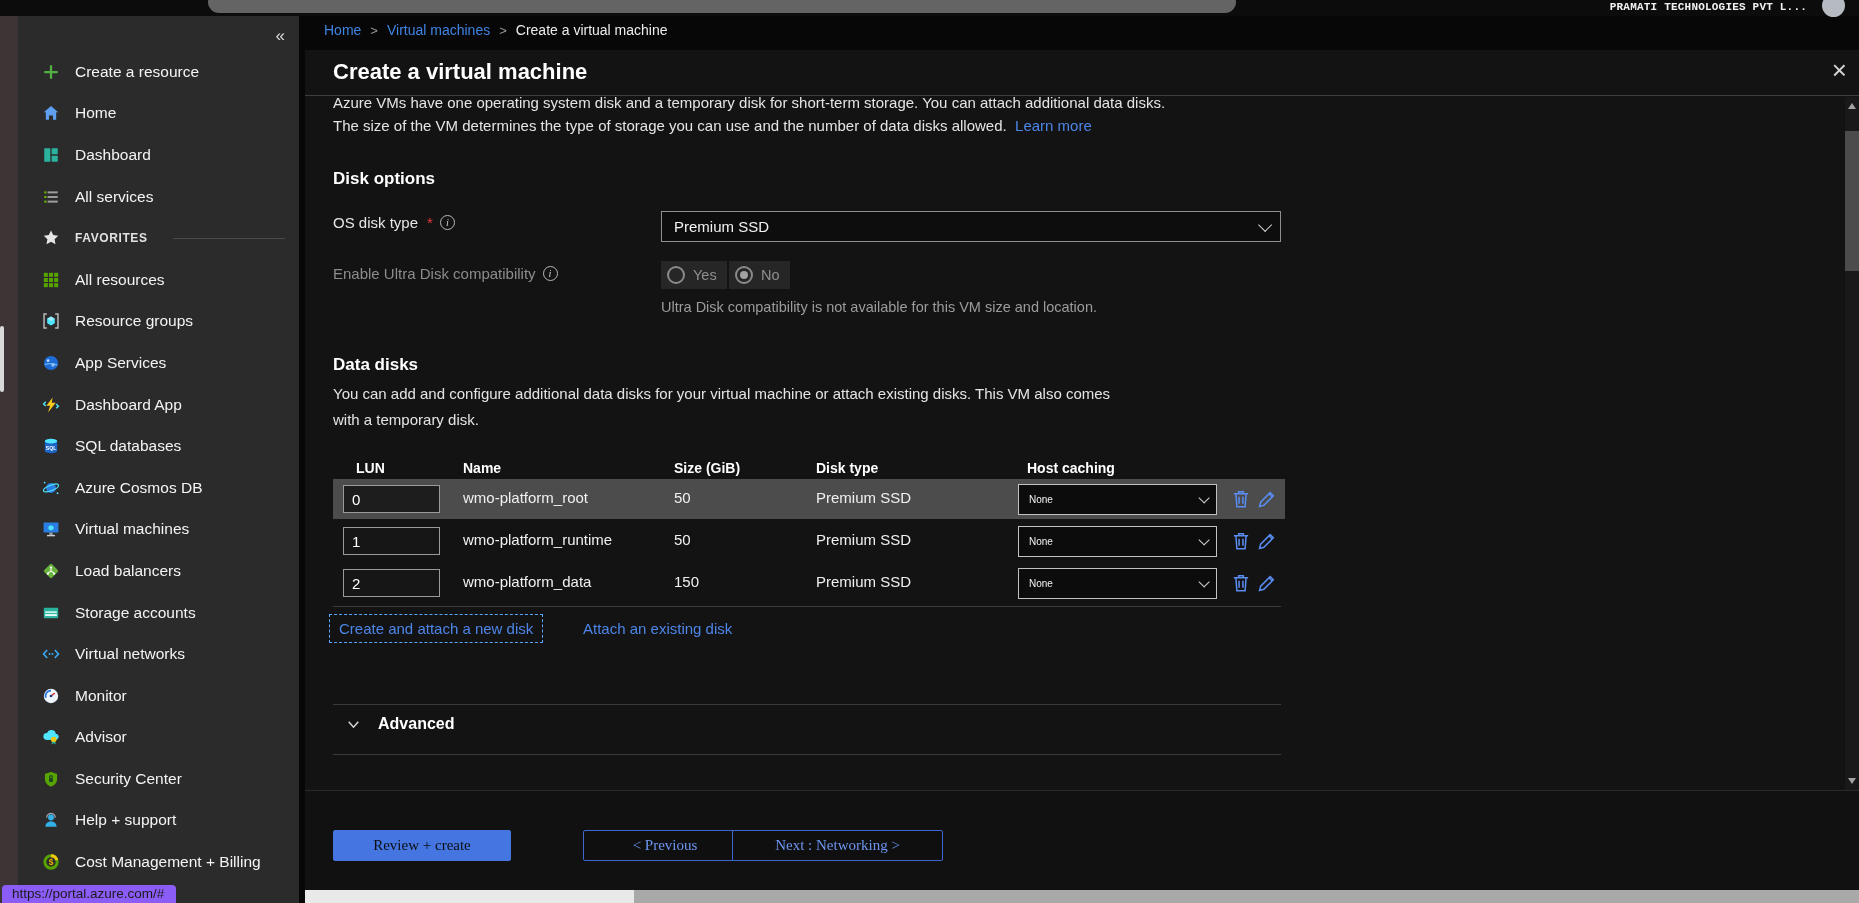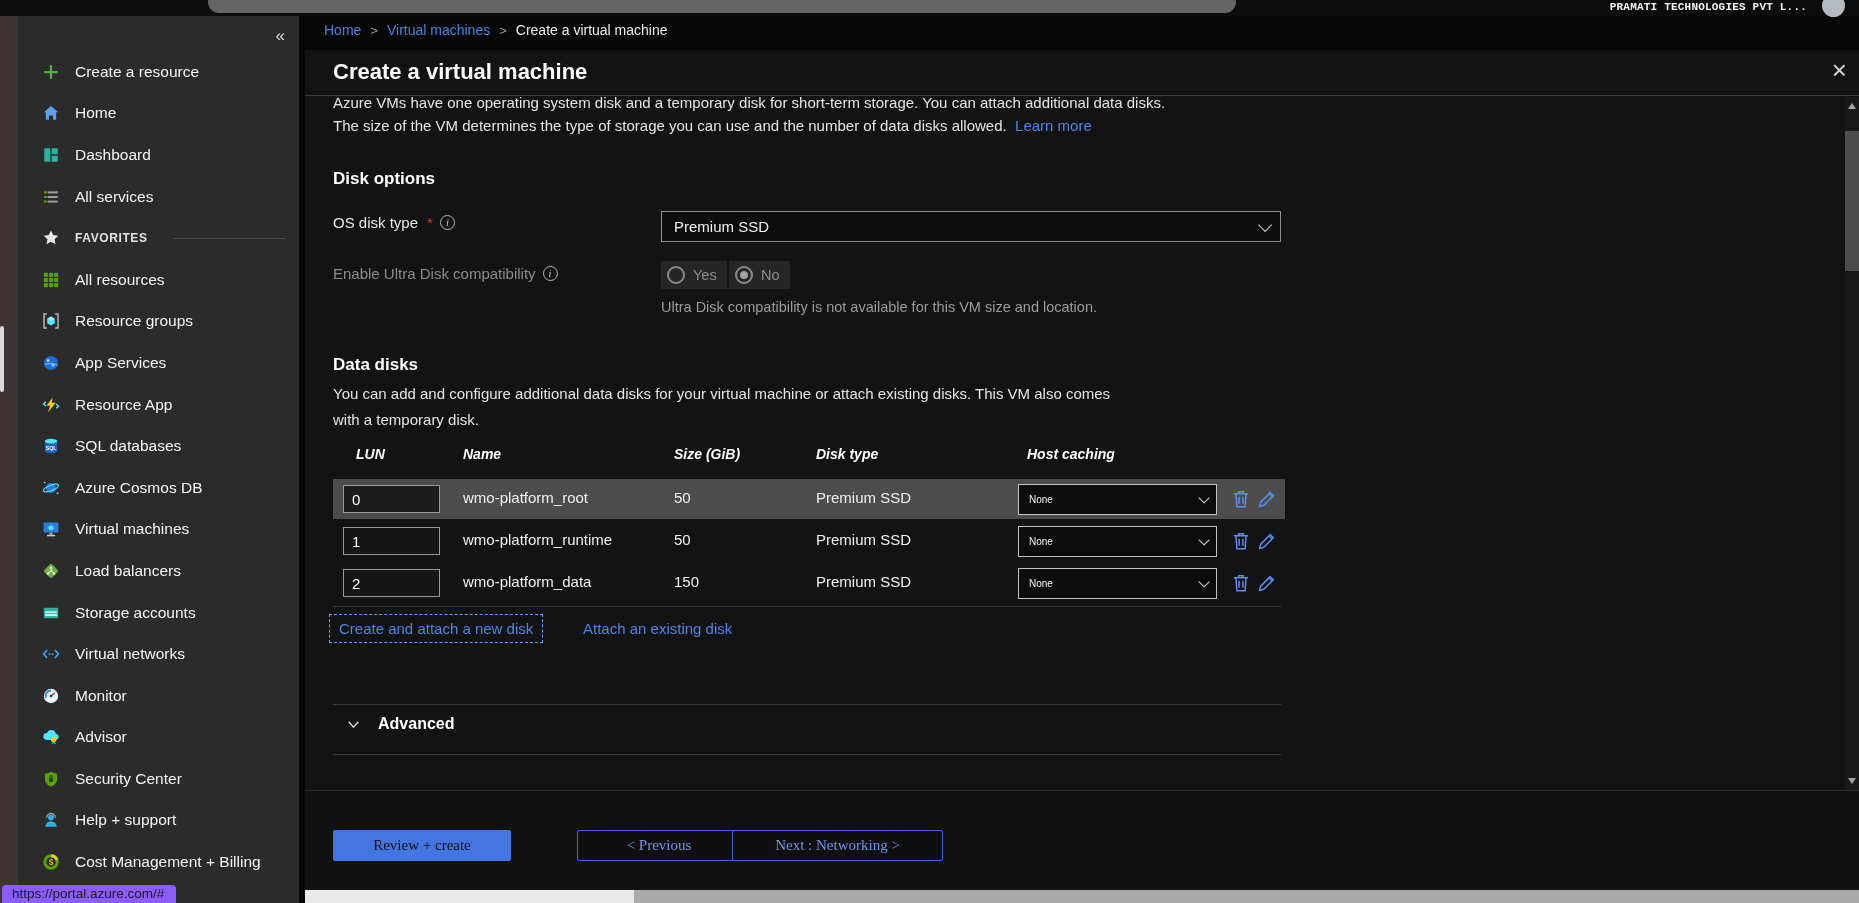--- a/index.html
+++ b/index.html
@@ -53,21 +53,21 @@
   .chev { width:10px; height:10px; border-right:1.6px solid #d2d2d2; border-bottom:1.6px solid #d2d2d2;
           transform:rotate(45deg) translateY(-3px); }
   .chip { position:absolute; height:28px; background:#262626; display:flex; align-items:center; gap:8px;
           padding:0 10px 0 6px; font-size:14.5px; color:#8f8f8f; }
   .radio { width:18px; height:18px; border:2px solid #8a8a8a; border-radius:50%; position:relative; background:transparent; }
   .radio.checked::after { content:""; position:absolute; left:3px; top:3px; width:8px; height:8px; background:#a2a2a2; border-radius:50%; }
   .note { position:absolute; left:356px; font-size:14.5px; color:#9c9c9c; }
   .para { position:absolute; left:28px; font-size:15px; line-height:26px; color:#e4e4e4; width:790px; }
   
   .thead { position:absolute; left:28px; top:349px; width:952px; height:20px; font-size:14px; font-weight:700; color:#fff; }
-  .thead span { position:absolute; top:0;font-style:italic; }
+  .thead span { position:absolute; top:14px; }
   .tr { position:absolute; left:28px; width:952px; height:40px; }
   .tr.hl { background:#4c4c4c; }
   .tr .cell { position:absolute; top:10px; font-size:15px; color:#f0f0f0; }
   .lun-input { position:absolute; left:10px; top:6px; width:97px; height:28px; background:#161616;
                border:1px solid #9a9a9a; color:#fff; font-size:15px; padding:0 8px; font-family:"Liberation Sans",sans-serif; }
   .tr.hl .lun-input { background:#1d1d1d; }
   .mini-select { position:absolute; left:685px; top:5px; width:199px; height:31px; background:#0c0c0c;
                  border:1px solid #c2c2c2; display:flex; align-items:center; padding:0 10px; font-size:10px; color:#f2f2f2; cursor:pointer; }
   .mini-select .chev { margin-left:auto; width:8px; height:8px; }
   .row-ic { position:absolute; top:9px; width:22px; height:22px; cursor:pointer; }
@@ -75,21 +75,21 @@
   .disk-link { position:absolute; font-size:15px; color:#4d86e8; cursor:pointer; }
   .focus-box { border:1px dashed #58a6ff; padding:5px 9px; }
   .advanced { position:absolute; left:40px; top:618px; display:flex; align-items:flex-end; gap:16px; cursor:pointer; }
   .advanced .adv-label { font-size:16px; font-weight:700; color:#fff; }
   
   .panel-footer { position:absolute; left:0; right:0; bottom:0; height:113px; background:#111; border-top:1px solid #2a2a2a; }
   .btn { position:absolute; top:39px; height:31px; font-size:15px; display:flex; align-items:center; justify-content:center;
          cursor:pointer; border-radius:2px; font-family:Liberation Serif, serif; }
   .btn-primary { left:28px; width:178px; background:#4575e0; color:#0c1014; border:1px solid #4575e0; }
   .btn-outline { background:#0f0f0f; color:#6d95f0; border:1px solid #3d66cf; }
-  .btn-prev { left:272px; width:164px; }
+  .btn-prev { left:278px; width:164px; }
   .btn-next { left:427px; width:211px; }
   
   .vscroll { position:absolute; right:0; top:47px; width:14px; bottom:113px; background:#191919; }
   .vs-arrow { position:absolute; left:3px; width:0; height:0; border-left:4.5px solid transparent; border-right:4.5px solid transparent; }
   .vs-up { top:6px; border-bottom:6px solid #a2a2a2; }
   .vs-down { bottom:6px; border-top:6px solid #a2a2a2; }
   .vs-thumb { position:absolute; left:0; top:34px; width:14px; height:140px; background:#4c4c4c; }
   .hscroll { position:absolute; left:305px; right:0; bottom:0; height:13px; background:#e9e9e9; z-index:20; }
   .hs-thumb { position:absolute; left:329px; right:0; top:0; bottom:0; background:#a9a9a9; }
 </style>
@@ -203,21 +203,21 @@
         <span>App Services</span>
       </div>
       <div class="side-item">
         <span class="ic">
             <svg width="18" height="18" viewBox="0 0 16 16">
               <path d="M3.4 5.2 1.4 7l2 1.8" stroke="#50e6ff" stroke-width="1.2" fill="none"></path>
               <path d="M12.6 7.2l2 1.8-2 1.8" stroke="#50e6ff" stroke-width="1.2" fill="none"></path>
               <path d="M9.4 1.3 3.9 8.7h3.3l-1.8 6 6.8-8.6H8.7z" fill="#f6c91e"></path>
             </svg>
           </span>
-        <span>Resource App</span>
+        <span>Dashboard App</span>
       </div>
       <div class="side-item">
         <span class="ic">
             <svg width="18" height="18" viewBox="0 0 16 16">
               <path d="M2.5 3.6v8.7c0 1.2 2.5 2.2 5.5 2.2s5.5-1 5.5-2.2V3.6z" fill="#1c65c9"></path>
               <ellipse cx="8" cy="3.6" rx="5.5" ry="2.1" fill="#50e6ff"></ellipse>
               <text x="8" y="11.4" font-size="4.6" fill="#fff" text-anchor="middle" font-family="Liberation Sans, sans-serif" font-weight="bold">SQL</text>
             </svg>
           </span>
         <span>SQL databases</span>

